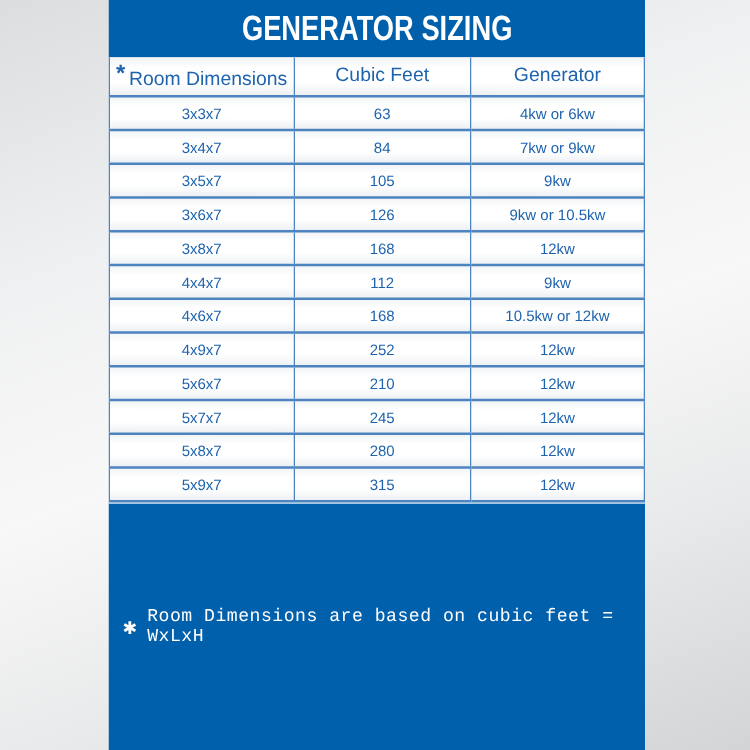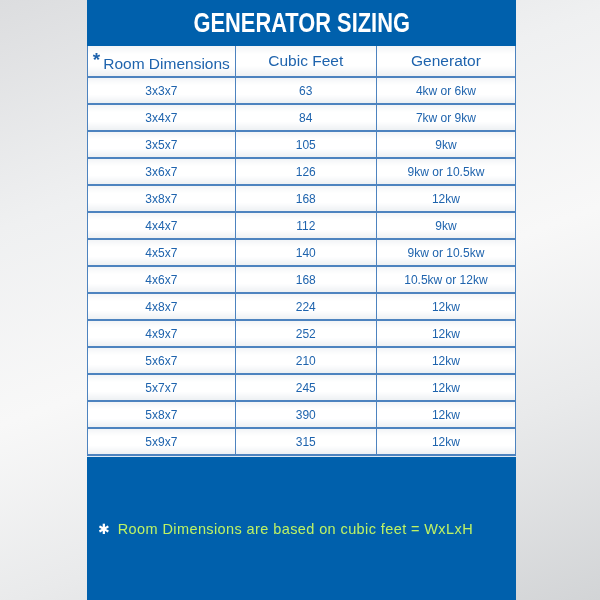--- a/index.html
+++ b/index.html
@@ -82,23 +82,24 @@
     align-items: center;
     padding-left: 11px;
     box-sizing: border-box;
   }
   .footer-star {
     color: #ffffff;
     font-size: 14px;
     margin-right: 8px;
   }
   .footer-text {
-    color: #bef264;
+    color: #ffffff;
     font-size: 14.5px;
     letter-spacing: 0.4px;
+    font-family: Liberation Mono, monospace;
   }
 </style>
 </head>
 <body>
 
 <div class="page">
   <div class="panel">
 
     <div class="title-bar">
       <span class="title-text">GENERATOR SIZING</span>
@@ -142,52 +143,42 @@
             <td>3x8x7</td>
             <td>168</td>
             <td>12kw</td>
           </tr>
         <tr>
             <td>4x4x7</td>
             <td>112</td>
             <td>9kw</td>
           </tr>
         <tr>
-            <td>4x5x7</td>
-            <td>140</td>
-            <td>9kw or 10.5kw</td>
-          </tr>
-        <tr>
             <td>4x6x7</td>
             <td>168</td>
             <td>10.5kw or 12kw</td>
-          </tr>
-        <tr>
-            <td>4x8x7</td>
-            <td>224</td>
-            <td>12kw</td>
           </tr>
         <tr>
             <td>4x9x7</td>
             <td>252</td>
             <td>12kw</td>
           </tr>
         <tr>
             <td>5x6x7</td>
             <td>210</td>
             <td>12kw</td>
           </tr>
         <tr>
             <td>5x7x7</td>
             <td>245</td>
             <td>12kw</td>
           </tr>
         <tr>
             <td>5x8x7</td>
-            <td>390</td>
+            <td>280</td>
             <td>12kw</td>
           </tr>
         <tr>
             <td>5x9x7</td>
             <td>315</td>
             <td>12kw</td>
           </tr>
       </tbody>
     </table>
 

